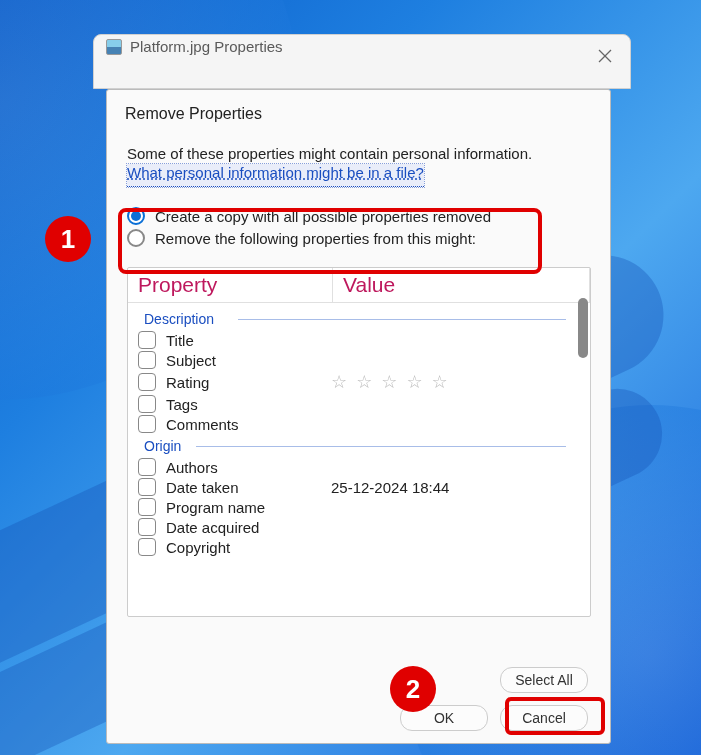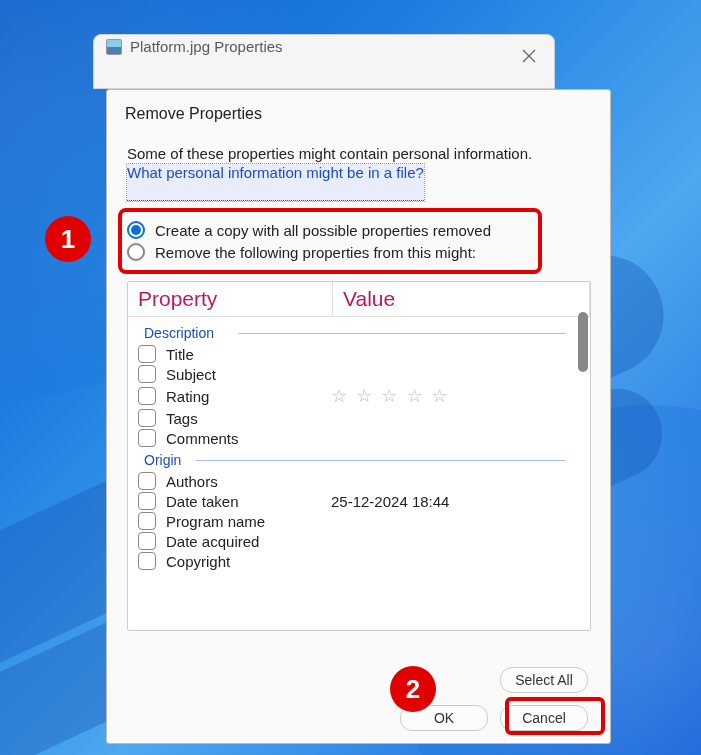--- a/index.html
+++ b/index.html
@@ -28,21 +28,21 @@
       background: rgba(20,80,180,0.35);
       border-radius: 300px;
       transform: rotate(-25deg);
     }
     .bg-stripe1 { width: 900px; height: 120px; top: 420px; left: -200px; }
     .bg-stripe2 { width: 900px; height: 90px; top: 560px; left: -200px; }
     .window {
       position: absolute;
       top: 34px;
       left: 93px;
-      width: 462px;
+      width: 538px;
       height: 55px;
       background: #f5f5f5;
       border: 1px solid #d0d0d0;
       border-top-left-radius: 8px;
       border-top-right-radius: 8px;
       display: flex;
       align-items: center;
     }
     .window-icon {
       width: 16px;
@@ -90,27 +90,28 @@
     .dialog-content {
       padding: 22px 20px 0 20px;
     }
     .info-text {
       color: #222;
       font-size: 15px;
       margin-bottom: 2px;
     }
     .help-link {
       color: #1a4ec0;
+      text-decoration: underline;
       text-decoration-style: dotted;
       border: 1px dotted #1a4ec0;
       border-top: none;
       border-left: none;
       border-right: none;
       font-size: 15px;
-      padding-bottom: 19px;
+      padding-bottom: 5px;
       cursor: pointer;
       display: inline-block;
       background: rgba(140,170,250,0.15);
       outline: 1px dotted rgba(60,100,200,0.6);
     }
     .radio-group {
       margin-top: 12px;
       padding: 6px 0 6px 0;
     }
     .radio-row {

